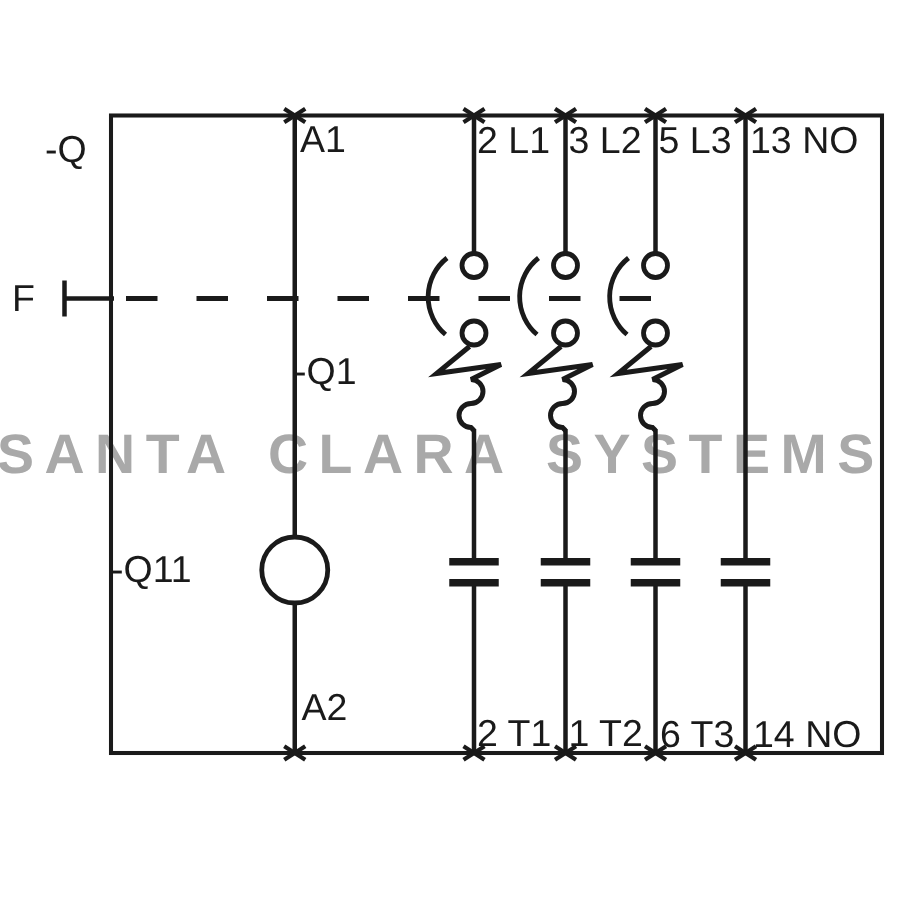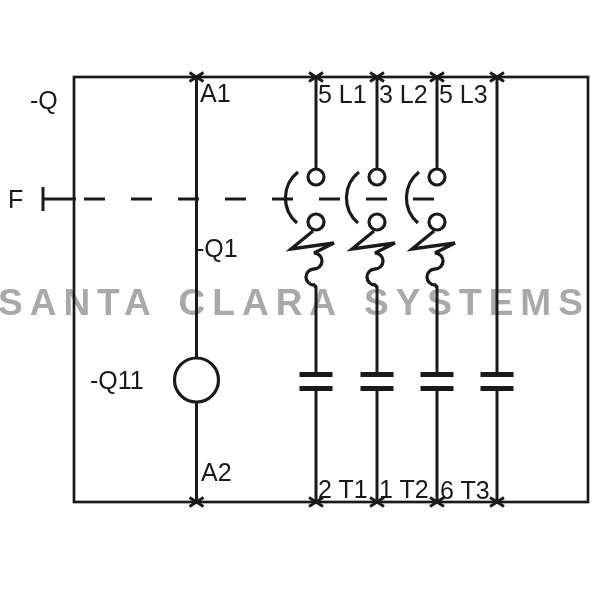--- a/index.html
+++ b/index.html
@@ -87,27 +87,29 @@
     <use href="#xmark" x="437" y="502"></use>
     <use href="#xmark" x="497" y="502"></use>
   </svg>
 
   <div class="lbl" style="left:30px;top:88px">-Q</div>
 
   <div class="lbl" style="left:8px;top:187px">F</div>
 
   <div class="lbl" style="left:200px;top:81px">A1</div>
 
-  <div class="lbl" style="left:318px;top:82px">5 L1</div>
+  <div class="lbl" style="left:318px;top:82px">2 L1</div>
   <div class="lbl" style="left:379px;top:82px">3 L2</div>
   <div class="lbl" style="left:439px;top:82px">5 L3</div>
+  <div class="lbl" style="left:500px;top:82px">13 NO</div>
 
   <div class="lbl" style="left:196px;top:236px">-Q1</div>
 
-  <div class="lbl" style="left:90px;top:368px">-Q11</div>
+  <div class="lbl" style="left:74px;top:368px">-Q11</div>
 
   <div class="lbl" style="left:201px;top:460px">A2</div>
 
   <div class="lbl" style="left:318px;top:477px">2 T1</div>
   <div class="lbl" style="left:379px;top:477px">1 T2</div>
   <div class="lbl" style="left:440px;top:478px">6 T3</div>
+  <div class="lbl" style="left:502px;top:478px">14 NO</div>
 
 </div>
 
 </body></html>

